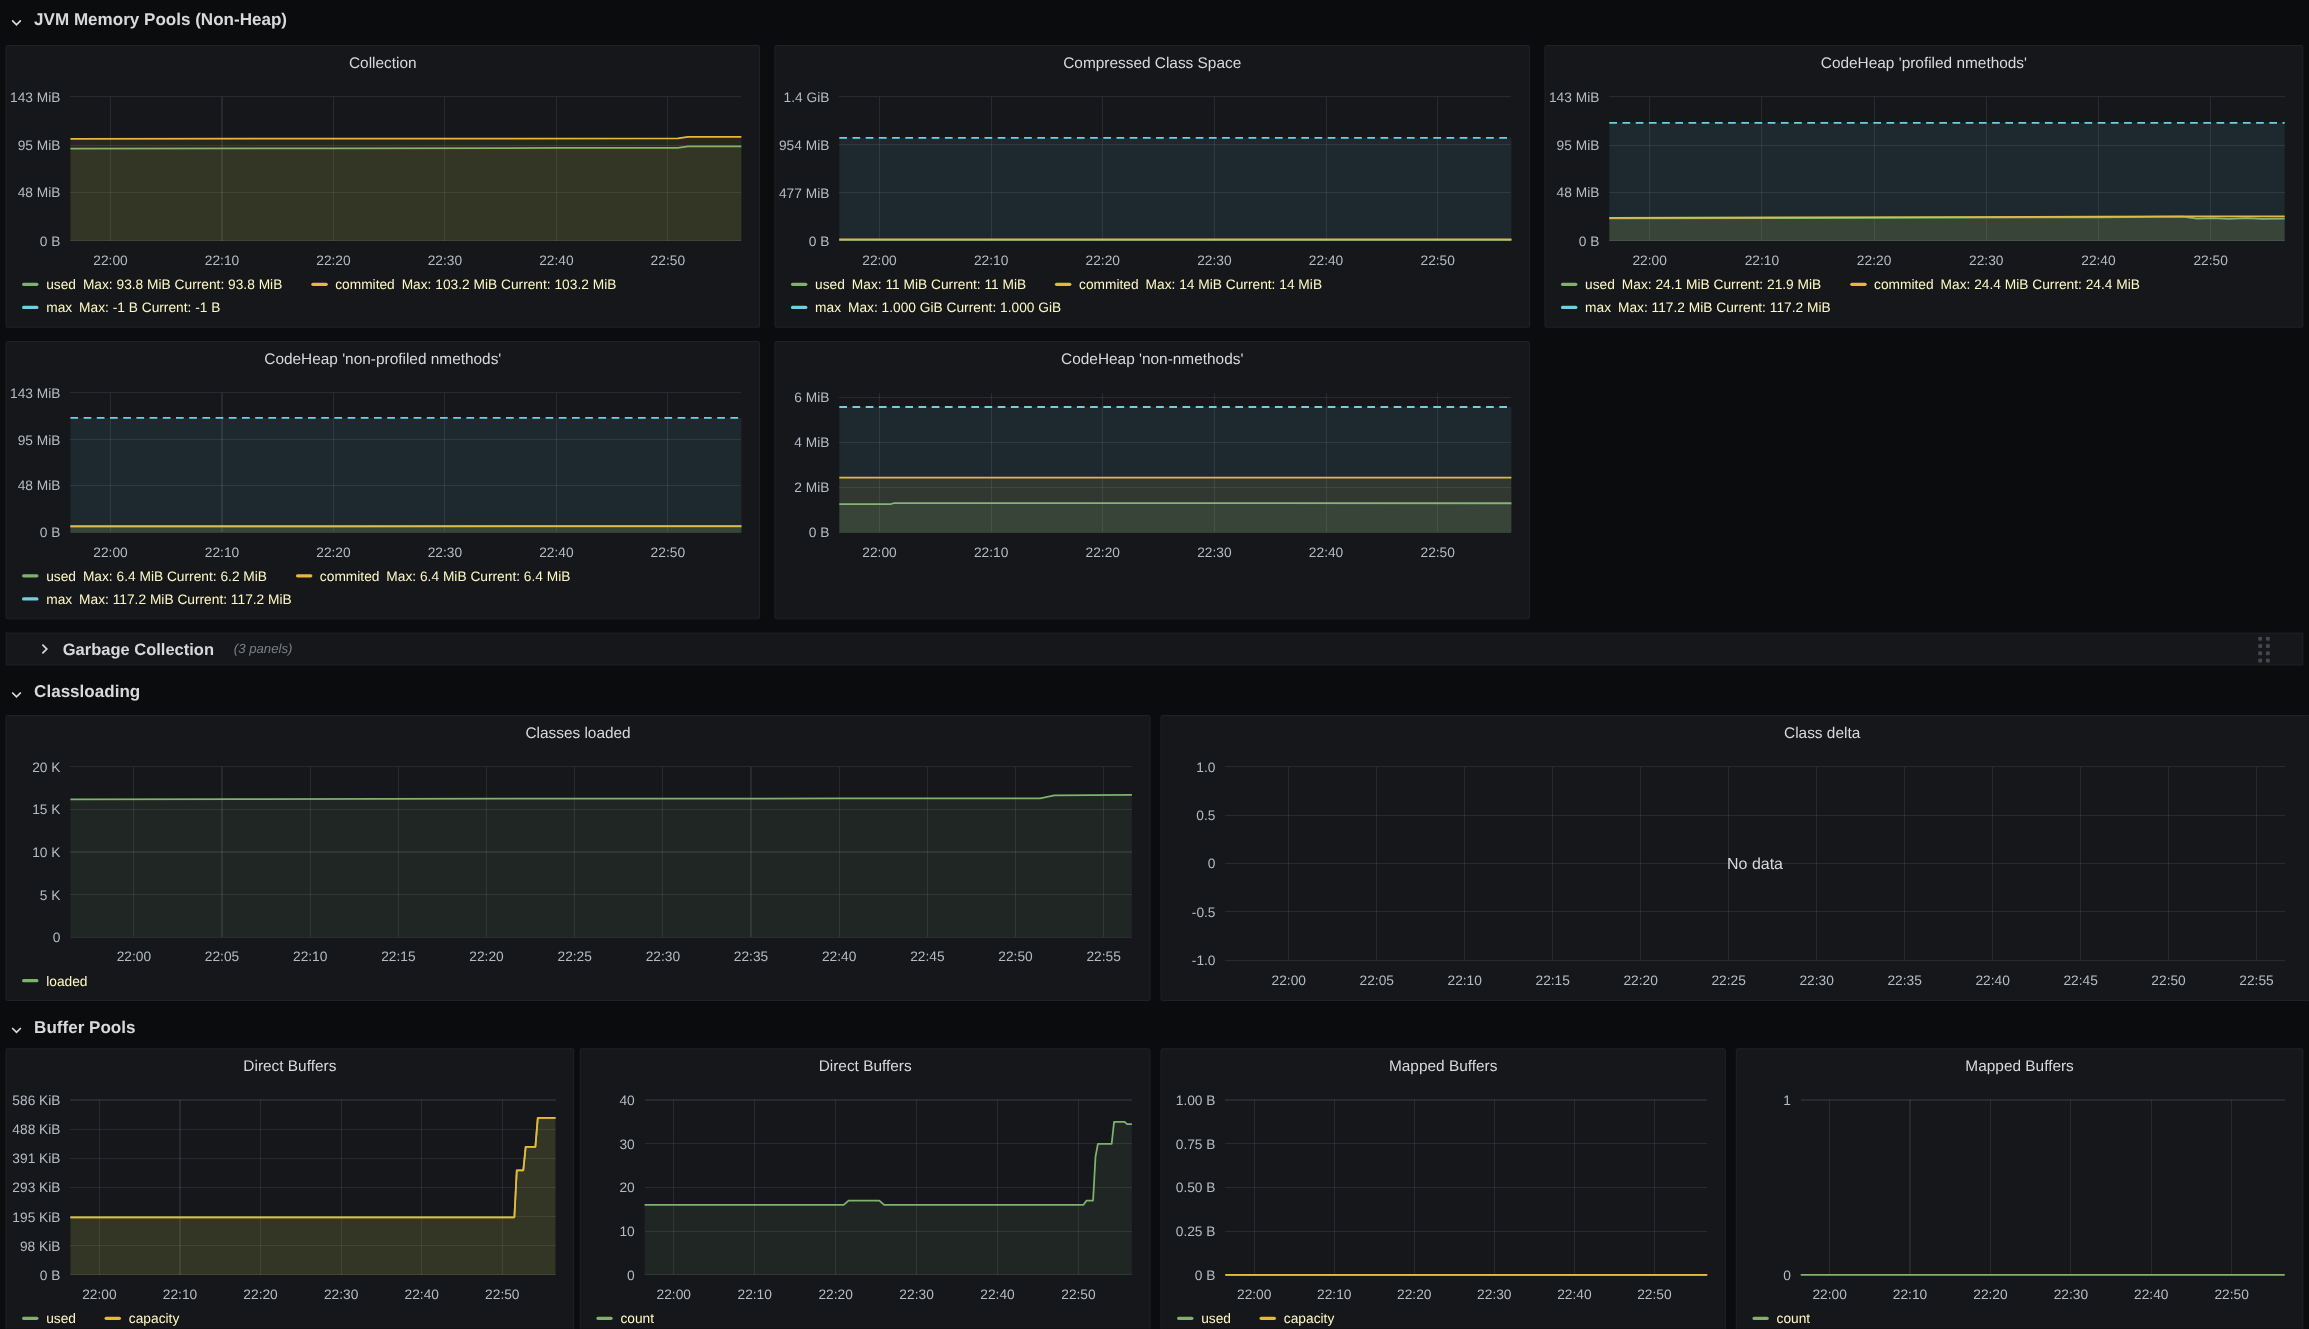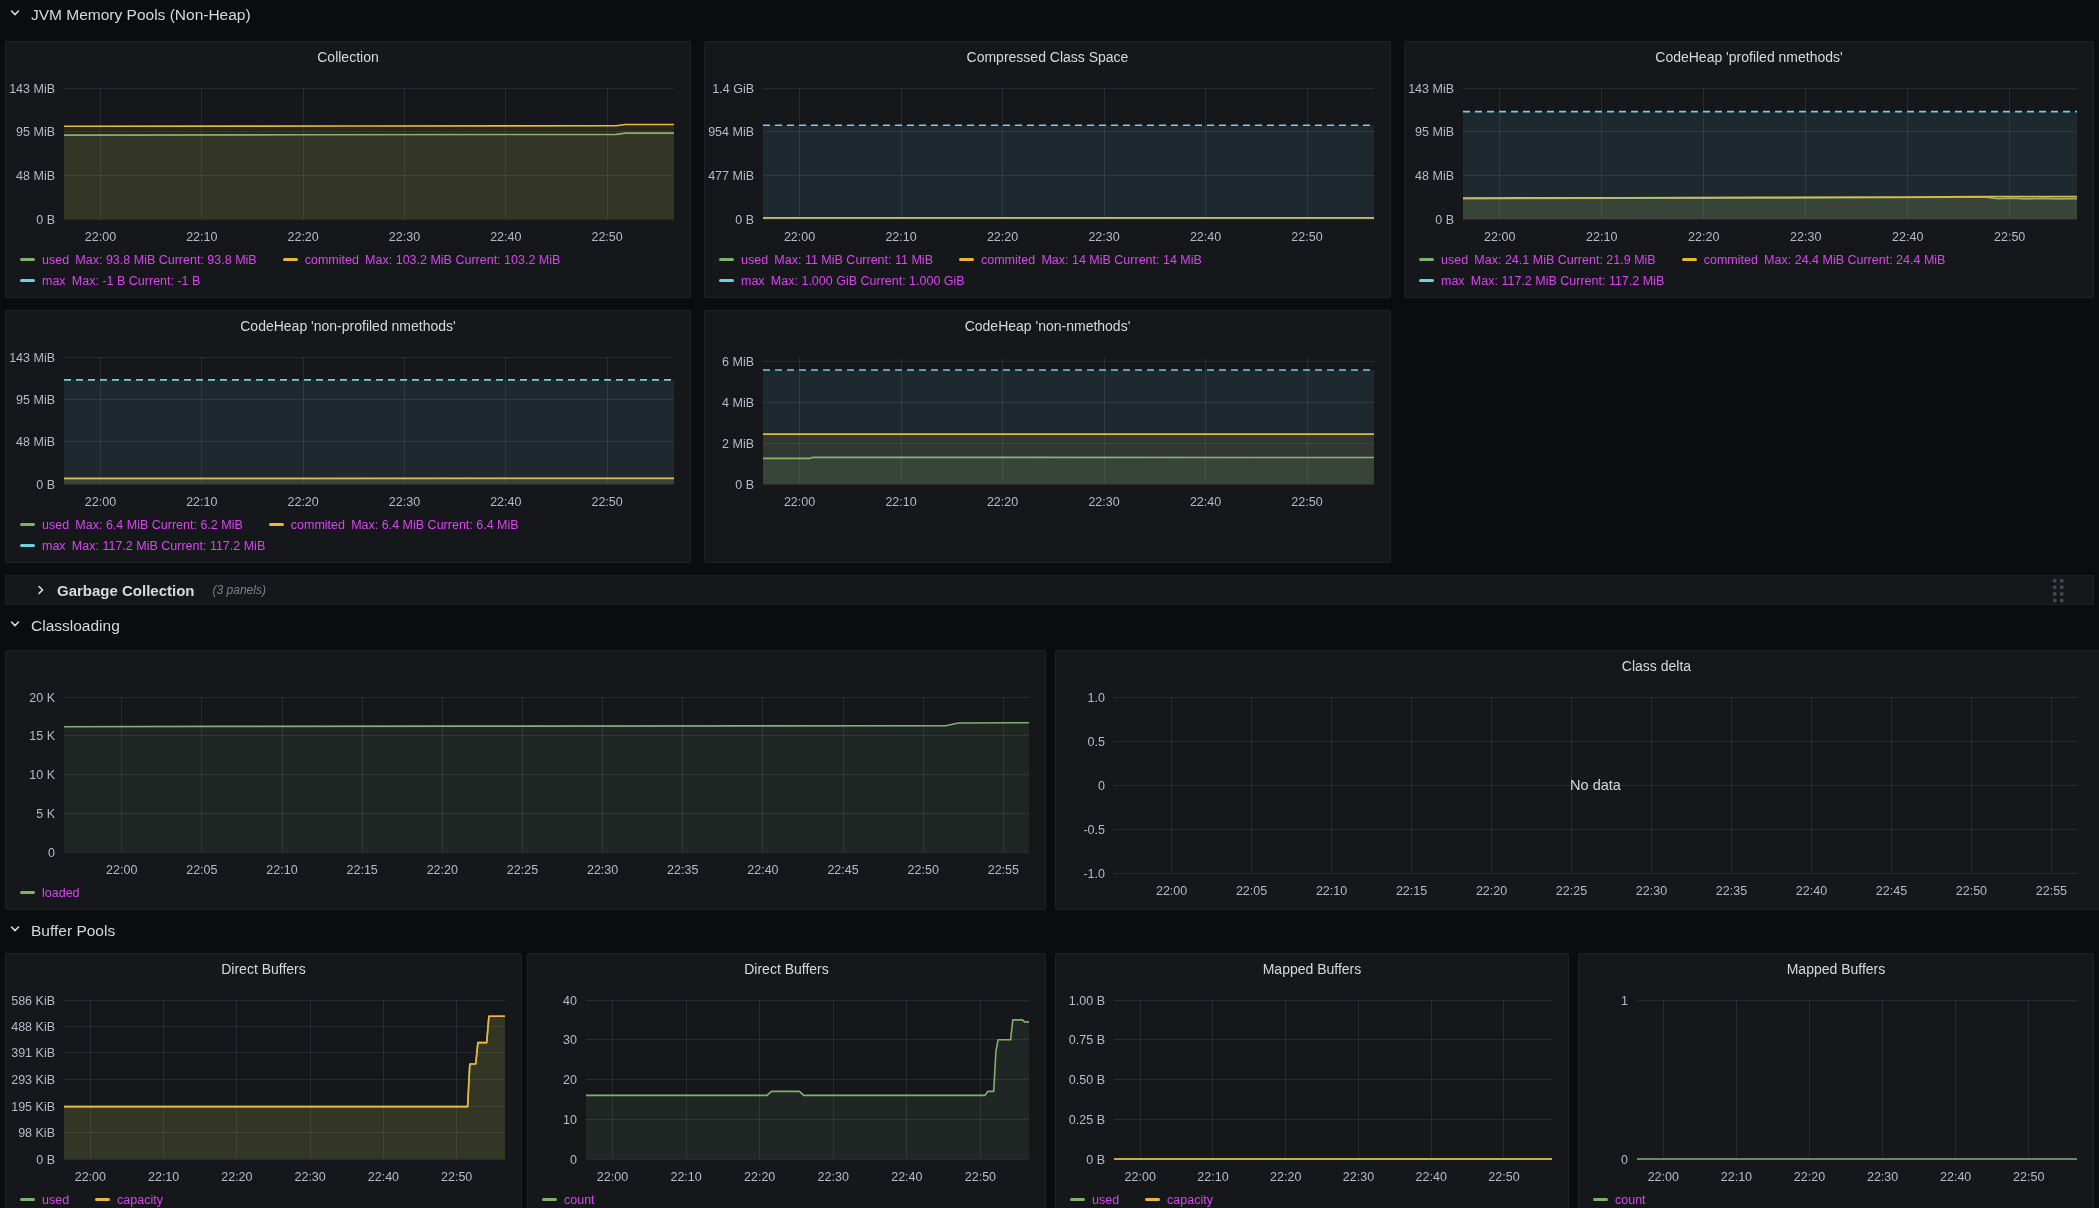--- a/index.html
+++ b/index.html
@@ -1,33 +1,33 @@
 <!DOCTYPE html>
 <html><head>
 <meta charset="utf-8">
 <style>
   html,body{margin:0;padding:0}
   body{width:2099px;height:1208px;background:#0b0c0e;overflow:hidden;
        font-family:"Liberation Sans",sans-serif;position:relative}
   .dash{position:absolute;inset:0}
-  .sec-header{position:absolute;display:flex;align-items:flex-start;gap:9px;color:#d8d9da;
-      font-size:15.5px;font-weight:400;height:22px;cursor:pointer}
+  .sec-header{position:absolute;display:flex;align-items:flex-end;gap:9px;color:#d8d9da;
+      font-size:15.5px;font-weight:700;height:22px;cursor:pointer}
   .row-collapsed{position:absolute;background:#16171b;border:1px solid rgba(255,255,255,0.035);
       display:flex;align-items:center;color:#d8d9da;font-size:15px;font-weight:700;
       padding:0 28px;box-sizing:border-box;cursor:pointer}
   .row-collapsed .chev{margin-right:9px}
   .rc-count{font-size:12px;font-style:italic;color:#7b8087;font-weight:400;margin-left:18px}
   .drag{margin-left:auto}
   .panel{position:absolute;background:#15171b;border:1px solid #1e2125;box-sizing:border-box;border-radius:2px}
   .ptitle{position:absolute;top:7px;left:30px;right:30px;text-align:center;color:#d8d9da;
       font-size:14px;font-weight:500;white-space:nowrap;overflow:hidden;z-index:2;cursor:pointer}
   .chart{position:absolute;inset:0;overflow:hidden}
   .chart svg{position:absolute;left:0;top:0}
   .lrow{position:absolute;left:14px;right:6px;height:18px;line-height:18px;white-space:nowrap;overflow:hidden;z-index:2}
-  .litem{margin-right:26px;color:#d946ef;font-size:12.5px;cursor:pointer}
+  .litem{margin-right:26px;color:#fef9c3;font-size:12.5px;cursor:pointer}
   .litem i{display:inline-block;width:15px;height:3px;border-radius:2px;margin-right:7px;
       vertical-align:middle;position:relative;top:-1px}
 </style>
 </head>
 <body>
 
 <div class="dash">
 
   <div class="sec-header" style="left:8px;top:6px">
     <svg class="chev" width="14" height="14" viewBox="0 0 14 14">
@@ -230,20 +230,21 @@
   </div>
 
   <div class="sec-header" style="left:8px;top:617px">
     <svg class="chev" width="14" height="14" viewBox="0 0 14 14">
         <path d="M3.5 5 L7 8.5 L10.5 5" stroke="#d8d9da" stroke-width="1.6" fill="none" stroke-linecap="round"></path>
       </svg>
     <span>Classloading</span>
   </div>
 
   <div class="panel" style="left:5px;top:650px;width:1041px;height:260px">
+    <div class="ptitle">Classes loaded</div>
     <div class="chart">
         <svg width="1039" height="258">
           <line x1="58" y1="201" x2="1023" y2="201" stroke="rgba(204,213,222,0.10)" shape-rendering="crispEdges"></line>
           <line x1="58" y1="162.25" x2="1023" y2="162.25" stroke="rgba(204,213,222,0.10)" shape-rendering="crispEdges"></line>
           <line x1="58" y1="123.5" x2="1023" y2="123.5" stroke="rgba(204,213,222,0.10)" shape-rendering="crispEdges"></line>
           <line x1="58" y1="84.75" x2="1023" y2="84.75" stroke="rgba(204,213,222,0.10)" shape-rendering="crispEdges"></line>
           <line x1="58" y1="46" x2="1023" y2="46" stroke="rgba(204,213,222,0.10)" shape-rendering="crispEdges"></line>
           <line x1="115.70764119601328" y1="46" x2="115.70764119601328" y2="201" stroke="rgba(204,213,222,0.10)" shape-rendering="crispEdges"></line>
           <line x1="195.85714285714286" y1="46" x2="195.85714285714286" y2="201" stroke="rgba(204,213,222,0.10)" shape-rendering="crispEdges"></line>
           <line x1="276.0066445182724" y1="46" x2="276.0066445182724" y2="201" stroke="rgba(204,213,222,0.10)" shape-rendering="crispEdges"></line>

